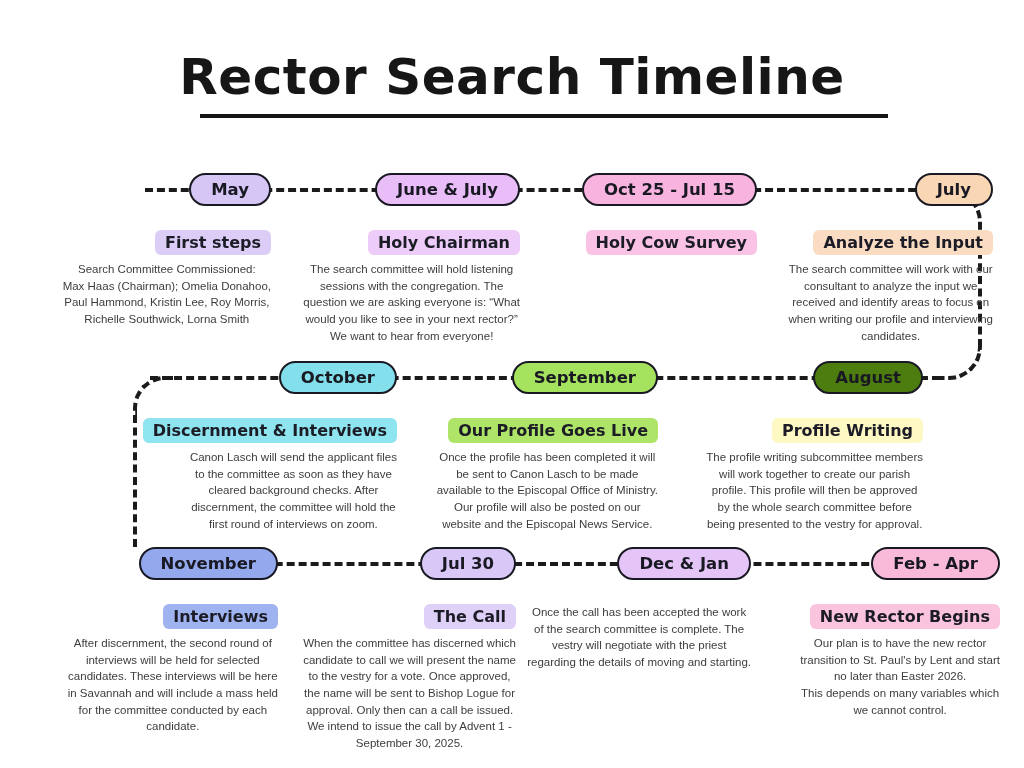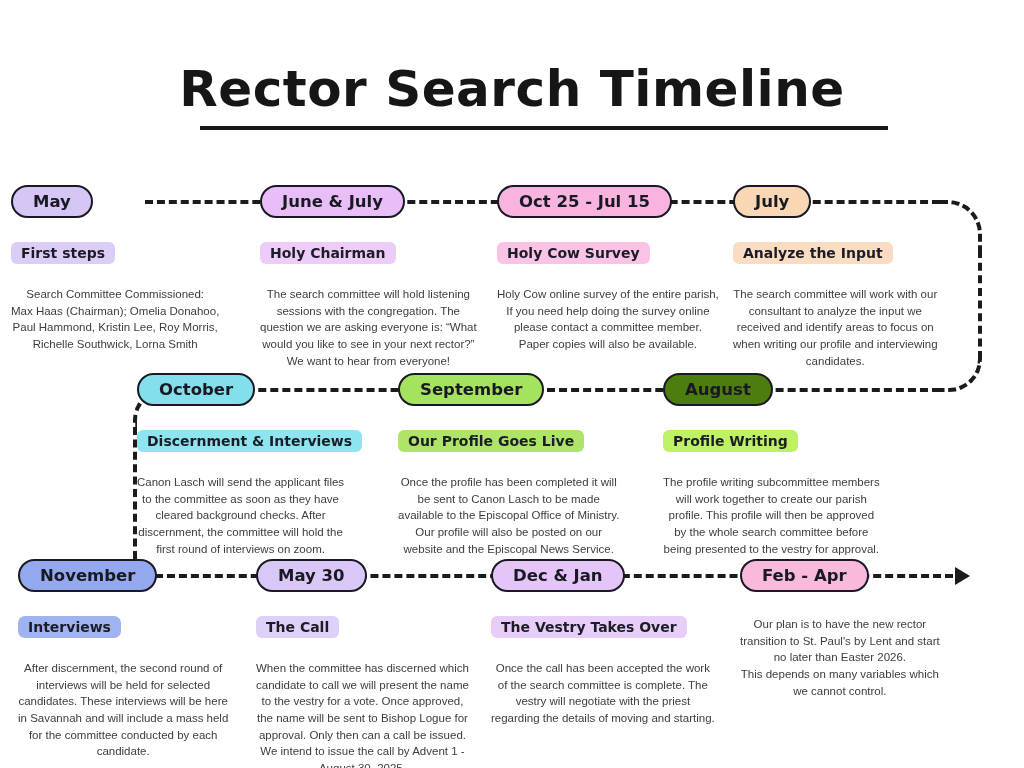--- a/index.html
+++ b/index.html
@@ -1,19 +1,19 @@
 <!DOCTYPE html>
 <html><head>
 <meta charset="utf-8">
 <style>
   * { margin: 0; padding: 0; box-sizing: border-box; }
   html, body { width: 1024px; height: 768px; background: #ffffff; overflow: hidden; }
   body { font-family: "Liberation Sans", sans-serif; position: relative; }
 
-  .canvas { position: absolute; left: 0; top: 12px; width: 1024px; height: 676px; }
+  .canvas { position: absolute; left: 0; top: 0; width: 1024px; height: 676px; }
 
   .page-title {
     position: absolute; left: 0; top: 48px; width: 1024px;
     text-align: center;
     font-family: "DejaVu Sans", sans-serif;
     font-weight: 800; font-size: 50px; letter-spacing: 0.5px;
     color: #161616;
   }
   .title-underline {
     position: absolute; left: 200px; top: 114px; width: 688px; height: 4px;
@@ -28,35 +28,35 @@
   .corner-br { border-bottom: 4px dashed #1b1b1b; border-right: 4px dashed #1b1b1b; border-bottom-right-radius: 34px; }
   .corner-tl { border-top: 4px dashed #1b1b1b; border-left: 4px dashed #1b1b1b; border-top-left-radius: 32px; }
   .arrow-head {
     position: absolute; width: 0; height: 0; z-index: 1;
     border-top: 9px solid transparent; border-bottom: 9px solid transparent;
     border-left: 15px solid #1b1b1b;
   }
 
   
   .event {
-    position: absolute; display: flex; flex-direction: column; align-items: flex-start;
+    position: absolute; display: flex; flex-direction: column; align-items: flex-end;
     transform: translateX(-50%); width: 260px; z-index: 2;
   }
   .pill {
     font-family: "DejaVu Sans", sans-serif;
     font-weight: bold; font-size: 16.5px; color: #191923;
     border: 2.5px solid #191923; border-radius: 20px;
     padding: 5px 20px; white-space: nowrap;
     margin-bottom: 24px; z-index: 2;
   }
   .chip {
     font-family: "DejaVu Sans", sans-serif;
-    font-weight: bold; font-size: 14px; color: #1c1c26;
+    font-weight: bold; font-size: 16px; color: #1c1c26;
     border-radius: 6px; padding: 3px 10px; white-space: nowrap;
-    margin-bottom: 22px;
+    margin-bottom: 6px;
   }
   .body-text {
     font-size: 11.5px; line-height: 1.45; color: #3d3d3d;
     text-align: center; white-space: pre-line;
   }
 </style>
 </head>
 <body>
 
 <div class="canvas">
@@ -89,24 +89,20 @@
     <p class="body-text">The search committee will hold listening
 sessions with the congregation.  The
 question we are asking everyone is: “What
 would you like to see in your next rector?”
 We want to hear from everyone!</p>
   </div>
 
   <div class="event" style="left:627px; top:173px;">
     <div class="pill" style="background: rgb(249, 179, 223);">Oct 25 - Jul 15</div>
     <div class="chip" style="background: rgb(250, 195, 230);">Holy Cow Survey</div>
-    <p class="body-text">Holy Cow online survey of the entire parish,
-If you need help doing the survey online
-please contact a committee member.
-Paper copies will also be available.</p>
   </div>
 
   <div class="event" style="left:267px; top:361px;">
     <div class="pill" style="background: rgb(130, 223, 235);">October</div>
     <div class="chip" style="background: rgb(143, 229, 239);">Discernment &amp; Interviews</div>
     <p class="body-text">Canon Lasch will send the applicant files
 to the committee as soon as they have
 cleared background checks. After
 discernment, the committee will hold the
 first round of interviews on zoom.</p>
@@ -127,62 +123,62 @@
     <div class="chip" style="background: rgb(174, 228, 104);">Our Profile Goes Live</div>
     <p class="body-text">Once the profile has been completed it will
 be sent to Canon Lasch to be made
 available to the Episcopal Office of Ministry.
 Our profile will also be posted on our
 website and the Episcopal News Service.</p>
   </div>
 
   <div class="event" style="left:793px; top:361px;">
     <div class="pill" style="background: #4d7c0f;">August</div>
-    <div class="chip" style="background: #bef264;">Profile Writing</div>
+    <div class="chip" style="background: #fef9c3;">Profile Writing</div>
     <p class="body-text">The profile writing subcommittee members
 will work together to create our parish
 profile. This profile will then be approved
 by the whole search committee before
 being presented to the vestry for approval.</p>
   </div>
 
   <div class="event" style="left:148px; top:547px;">
     <div class="pill" style="background: rgb(147, 168, 237);">November</div>
-    <div class="chip" style="background: rgb(159, 179, 240); border-radius: 7px;">Interviews</div>
+    <div class="chip" style="background: rgb(159, 179, 240);">Interviews</div>
     <p class="body-text">After discernment, the second round of
 interviews will be held for selected
 candidates.  These interviews will be here
 in Savannah and will include a mass held
 for the committee conducted by each
 candidate.</p>
   </div>
 
   <div class="event" style="left:386px; top:547px;">
-    <div class="pill" style="background: rgb(217, 200, 247);">May 30</div>
+    <div class="pill" style="background: rgb(217, 200, 247);">Jul 30</div>
     <div class="chip" style="background: rgb(223, 208, 248);">The Call</div>
     <p class="body-text">When the committee has discerned which
 candidate to call we will present the name
 to the vestry for a vote.  Once approved,
 the name will be sent to Bishop Logue for
 approval.  Only then can a call be issued.
 We intend to issue the call by Advent 1 -
-August 30, 2025.</p>
+September 30, 2025.</p>
   </div>
 
   <div class="event" style="left:621px; top:547px;">
     <div class="pill" style="background: rgb(229, 197, 248);">Dec &amp; Jan</div>
-    <div class="chip" style="background: rgb(233, 205, 249);">The Vestry Takes Over</div>
     <p class="body-text">Once the call has been accepted the work
 of the search committee is complete.  The
 vestry will negotiate with the priest
 regarding the details of moving and starting.</p>
   </div>
 
   <div class="event" style="left:870px; top:547px;">
     <div class="pill" style="background: rgb(249, 185, 217);">Feb - Apr</div>
+    <div class="chip" style="background: rgb(250, 196, 222);">New Rector Begins</div>
     <p class="body-text">Our plan is to have the new rector
 transition to St. Paul's by Lent and start
 no later than Easter 2026.
 This depends on many variables which
 we cannot control.</p>
   </div>
 
 </div>
 
 </body></html>

